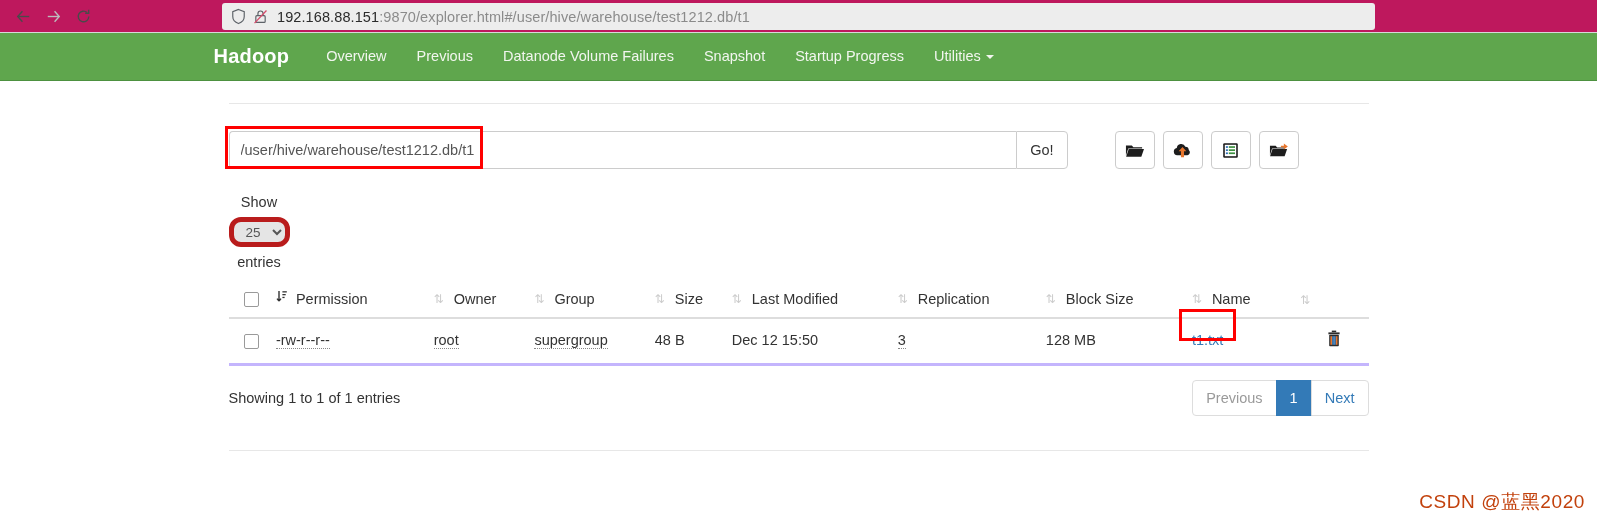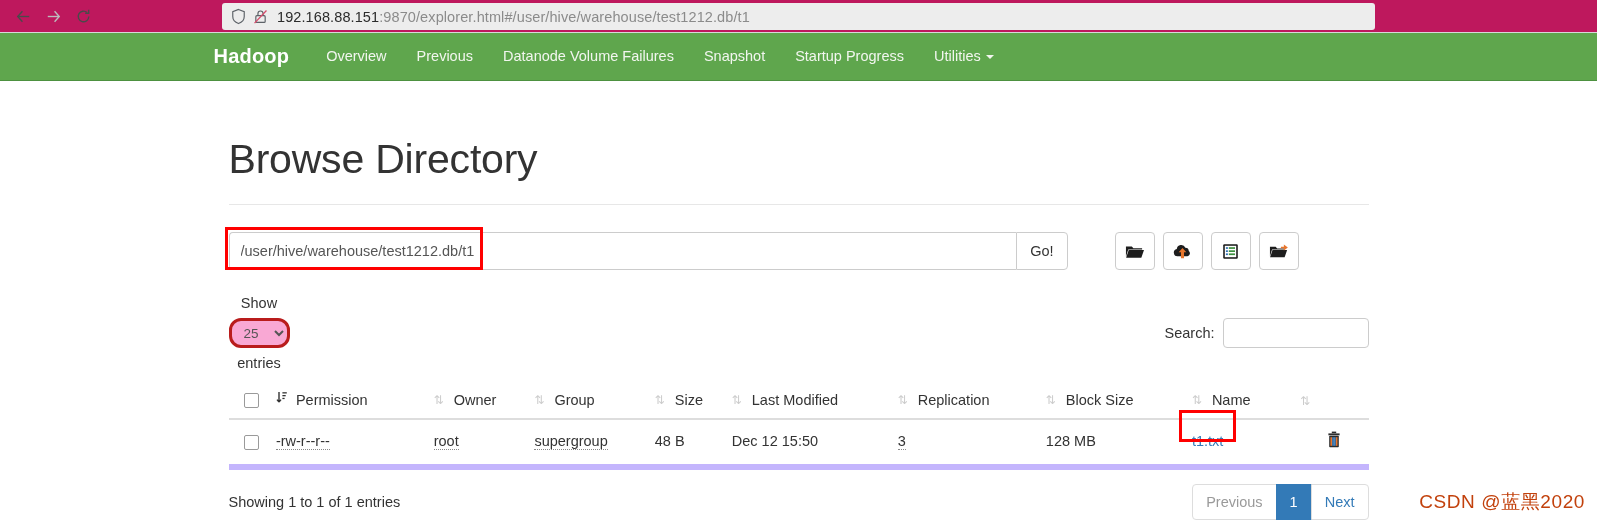--- a/index.html
+++ b/index.html
@@ -157,22 +157,22 @@
     display:flex; align-items:center;
     justify-content:space-between;
     margin-top:25px;
   }
   .dt-length {
     font-size:14.5px; color:#333;
     display:flex; align-items:center; gap:7px;flex-direction:column;
   }
   .dt-select {
     height:30px; width:61px;
-    border:3px solid #b91c1c; border-radius:12px;
-    background:#f9a8d4; color:#555;
+    border:5px solid #b91c1c; border-radius:12px;
+    background:#e5e5e5; color:#555;
     font-size:13.5px;
     font-family:"Liberation Sans", sans-serif;
     padding-left:8px;
   }
   .dt-filter {
     font-size:14.5px; color:#333;
     display:flex; align-items:center; gap:8px;
   }
   .dt-search {
     height:30px; width:146px;
@@ -194,21 +194,21 @@
     font-size:14.5px; font-weight:normal; color:#333;
     padding:8px 0 10px 0;
     border-bottom:2px solid #ddd;
     white-space:nowrap;
     cursor:pointer;
     vertical-align:bottom;
   }
   table.files td {
     font-size:14.5px; color:#333;
     padding:11px 0 12px 0;
-    border-bottom:6px solid #c4b5fd;
+    border-bottom:3px solid #c4b5fd;
     vertical-align:middle;
     white-space:nowrap;
   }
   .chk {
     width:15px; height:15px;
     border:1px solid #9a9a9a;
     border-radius:2px;
     background:#fff;
     display:inline-block;
     cursor:pointer;
@@ -327,21 +327,20 @@
     <div class="nav-link">Previous</div>
     <div class="nav-link">Datanode Volume Failures</div>
     <div class="nav-link">Snapshot</div>
     <div class="nav-link">Startup Progress</div>
     <div class="nav-link"><span>Utilities</span><span class="caret"></span></div>
   </div>
 </div>
 
 <div class="container">
 
-  <h1 class="page-title">Browse Directory</h1>
   <div class="title-rule"></div>
 
   <div class="path-row">
     <div class="input-group">
       <input class="path-input" type="text" value="/user/hive/warehouse/test1212.db/t1" style="">
       <button class="go-btn">Go!</button>
       <div class="annot-path"></div>
     </div>
 
     <div class="tool-btns">
@@ -384,24 +383,20 @@
   </div>
 
   <div class="dt-top">
     <div class="dt-length">
       <span>Show</span>
       <select class="dt-select">
         <option>25</option>
       </select>
       <span>entries</span>
     </div>
-    <div class="dt-filter">
-      <span>Search:</span>
-      <input class="dt-search" type="text" value="" style="">
-    </div>
   </div>
 
   <table class="files">
     <thead>
       <tr>
         <th class="c-chk">
           <span class="chk"></span>
         </th>
         <th class="c-perm">
           <span class="sort-ico active">

